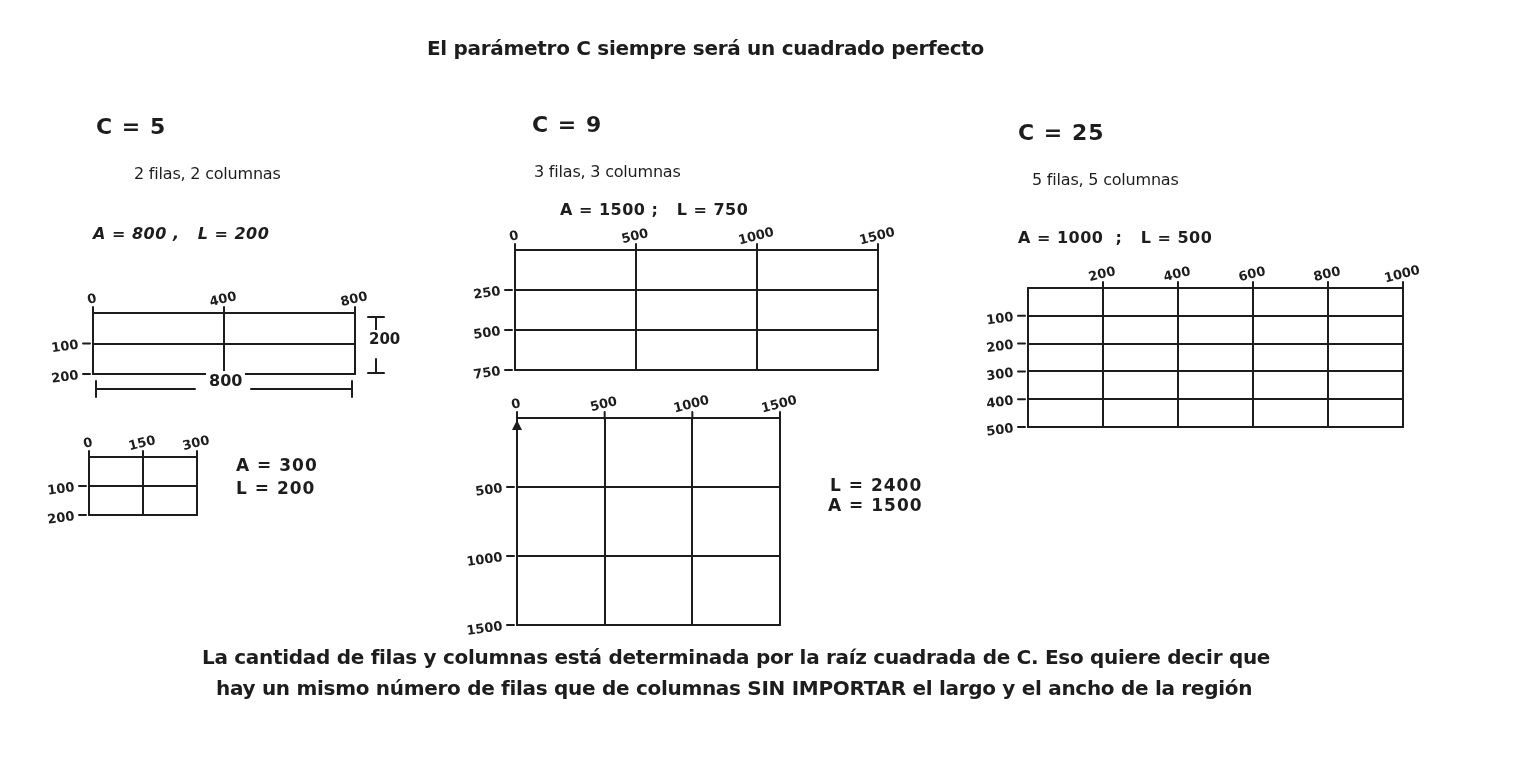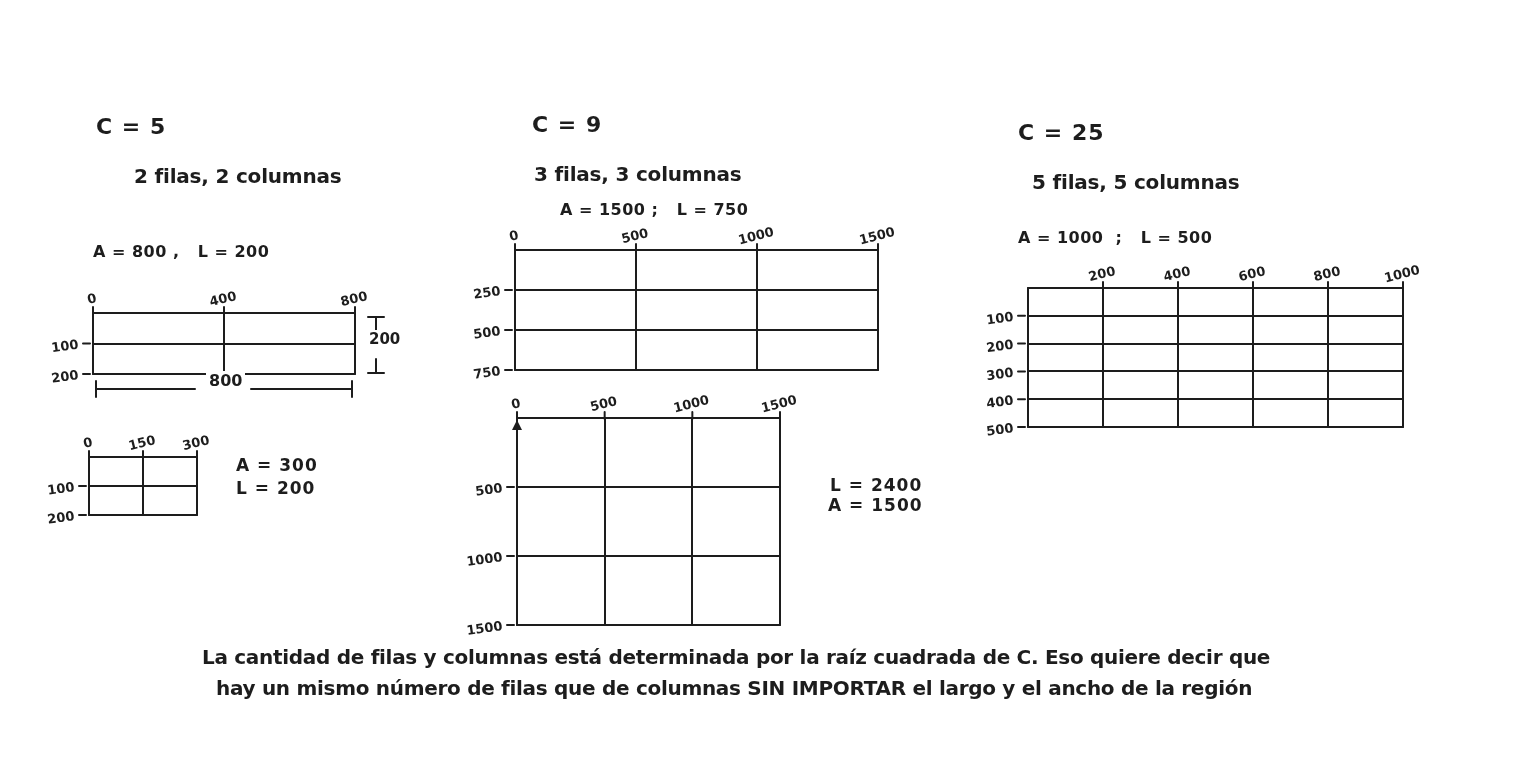--- a/index.html
+++ b/index.html
@@ -3,40 +3,41 @@
 <meta charset="utf-8">
 <style>
   html,body{margin:0;padding:0;background:#ffffff;}
   .board{
     position:relative;width:1532px;height:757px;background:#ffffff;overflow:hidden;
     font-family:"DejaVu Sans",sans-serif;color:#1d1d1d;
   }
   .hw{position:absolute;white-space:nowrap;color:#1d1d1d;}
   .title{font-size:20px;font-weight:600;letter-spacing:-0.3px;}
   .heading{font-size:22px;font-weight:600;letter-spacing:1px;}
-  .sub{font-size:20px;font-weight:700;letter-spacing:-0.2px;}
+  .sub{font-size:16px;font-weight:400;letter-spacing:-0.2px;}
   .params{font-size:16px;font-weight:700;letter-spacing:0.5px;}
   .sidelabel{font-size:17px;font-weight:700;letter-spacing:1px;}
   .dimlabel{font-size:16px;font-weight:700;background:#ffffff;padding:0 3px;}
   .footer{font-size:20px;font-weight:600;letter-spacing:-0.3px;}
   .grid{position:absolute;}
   .grid svg{overflow:visible;display:block;}
   svg.dim{position:absolute;overflow:visible;}
   svg line{stroke:#1d1d1d;stroke-width:2;stroke-linecap:round;}
   svg .tick{font-family:"DejaVu Sans",sans-serif;font-size:13px;font-weight:700;fill:#1d1d1d;}
 </style>
 </head>
 <body>
 
 <div class="board">
 
+  <div class="hw title" style="left:427px;top:36px;">El parámetro C siempre será un cuadrado perfecto</div>
 
   <div class="hw heading" style="left:96px;top:114px;">C = 5</div>
   <div class="hw sub" style="left:134px;top:164px;">2 filas, 2 columnas</div>
-  <div class="hw params" style="left:93px;top:242px;">A = 800 ,&nbsp;&nbsp; L = 200</div>
+  <div class="hw params" style="left:93px;top:224px;font-style:italic;">A = 800 ,&nbsp;&nbsp; L = 200</div>
 
   <div class="grid" style="left:93px;top:313px;width:262px;height:61px;">
       <svg width="262" height="61">
         <line x1="0" y1="0" x2="0" y2="61"></line>
         <line x1="131" y1="0" x2="131" y2="61"></line>
         <line x1="262" y1="0" x2="262" y2="61"></line>
         <line x1="0" y1="0" x2="262" y2="0"></line>
         <line x1="0" y1="31" x2="262" y2="31"></line>
         <line x1="0" y1="61" x2="262" y2="61"></line>
         <line x1="0" y1="-6" x2="0" y2="1"></line>

